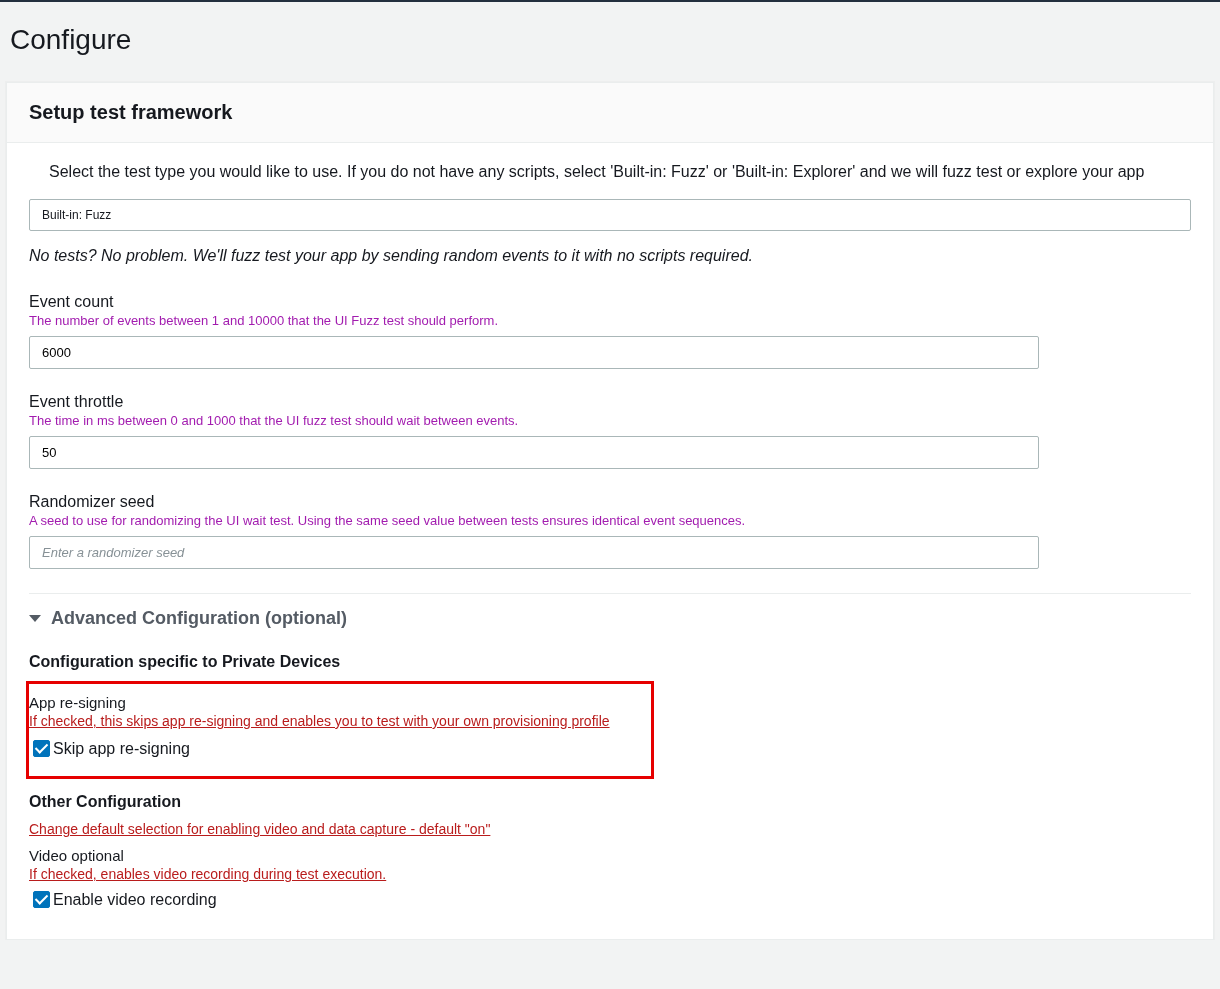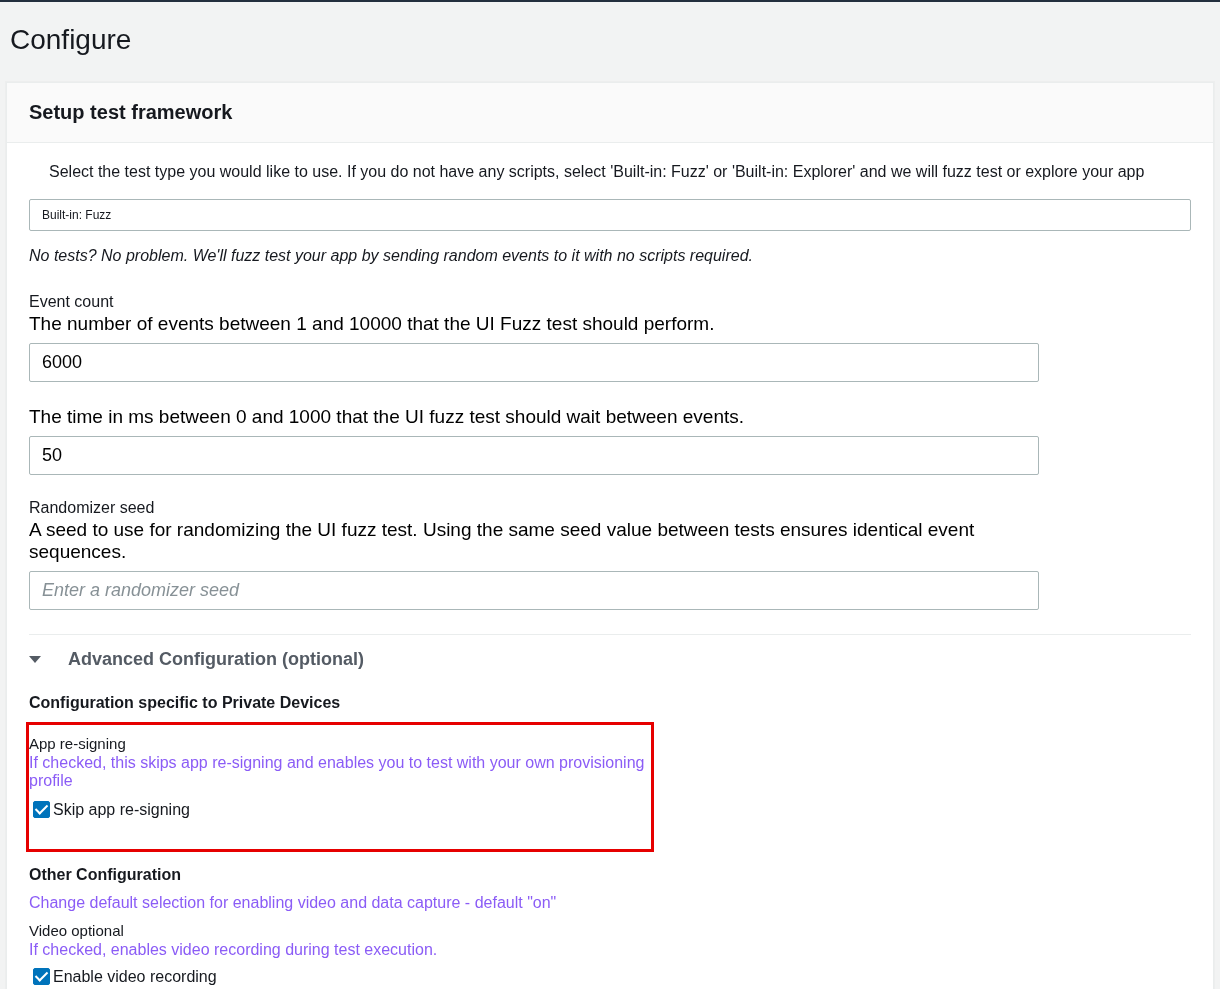--- a/index.html
+++ b/index.html
@@ -35,50 +35,50 @@
     border: 1px solid #aab7b8;
     border-radius: 2px;
     background: #fff;
     padding: 8px 12px;
     font-size: 12px;
     margin-bottom: 16px;
   }
   .hint-lg { font-size: 16px; margin-bottom: 28px; font-style: italic; }
   .field-group { margin-bottom: 24px; max-width: 1010px; }
   .field-label { font-size: 16px; font-weight: 400; margin-bottom: 2px; }
-  .field-desc { font-size: 19px; color: #000000; margin-bottom: 8px; }
+  .field-desc { font-size: 13px; color: #a21caf; margin-bottom: 8px; }
   .field-input {
     width: 100%;
     padding: 8px 12px;
-    font-size: 18px;
+    font-size: 13px;
     border: 1px solid #aab7b8;
     border-radius: 2px;
     font-family: inherit;
   }
   .field-input::placeholder { color: #879196; font-style: italic; }
   .adv-section {
     border-top: 1px solid #eaeded;
     padding: 14px 0 10px 0;
     margin-top: 4px;
     display: flex;
     align-items: center;
-    gap: 27px;
+    gap: 10px;
     cursor: pointer;
   }
   .adv-section .tri {
     width: 0; height: 0;
     border-left: 6px solid transparent;
     border-right: 6px solid transparent;
     border-top: 7px solid #545b64;
   }
   .adv-title { font-size: 18px; font-weight: 700; color: #545b64; }
   .sec-heading { font-size: 16px; font-weight: 700; margin: 14px 0 10px 0; }
   .sub-block { margin-bottom: 18px; }
   .sub-label { font-size: 15px; font-weight: 400; margin-bottom: 2px; }
-  .sub-desc { font-size: 16px; color: #8b5cf6; margin-bottom: 8px; }
+  .sub-desc { font-size: 14px; color: #b91c1c; margin-bottom: 8px; text-decoration: underline; }
   .checkbox-row { display: flex; align-items: center; }
   .cb {
     appearance: none;
     width: 17px; height: 17px;
     border: 1px solid #0073bb;
     border-radius: 2px;
     position: relative;
     cursor: pointer;
     flex-shrink: 0;
   }
@@ -121,39 +121,40 @@
 
     <div class="hint-lg">No tests? No problem. We'll fuzz test your app by sending random events to it with no scripts required.</div>
 
     <div class="field-group">
       <div class="field-label">Event count</div>
       <div class="field-desc">The number of events between 1 and 10000 that the UI Fuzz test should perform.</div>
       <input class="field-input" value="6000" style="">
     </div>
 
     <div class="field-group">
+      <div class="field-label">Event throttle</div>
       <div class="field-desc">The time in ms between 0 and 1000 that the UI fuzz test should wait between events.</div>
       <input class="field-input" value="50" style="">
     </div>
 
     <div class="field-group">
       <div class="field-label">Randomizer seed</div>
-      <div class="field-desc">A seed to use for randomizing the UI fuzz test. Using the same seed value between tests ensures identical event sequences.</div>
+      <div class="field-desc">A seed to use for randomizing the UI wait test. Using the same seed value between tests ensures identical event sequences.</div>
       <input class="field-input" placeholder="Enter a randomizer seed" style="">
     </div>
 
     <div class="adv-section">
       <span class="tri"></span>
       <span class="adv-title">Advanced Configuration (optional)</span>
     </div>
 
     <div class="sec-heading">Configuration specific to Private Devices</div>
 
     <div class="highlight-box">
-      <div class="sub-block" style="margin-bottom:12px;">
+      <div class="sub-block" style="margin-bottom:0;">
         <div class="sub-label">App re-signing</div>
         <div class="sub-desc">If checked, this skips app re-signing and enables you to test with your own provisioning profile</div>
         <div class="checkbox-row">
           <input type="checkbox" class="cb" checked="" style="">
           <span class="cb-label">Skip app re-signing</span>
         </div>
       </div>
     </div>
 
     <div class="other-section">

